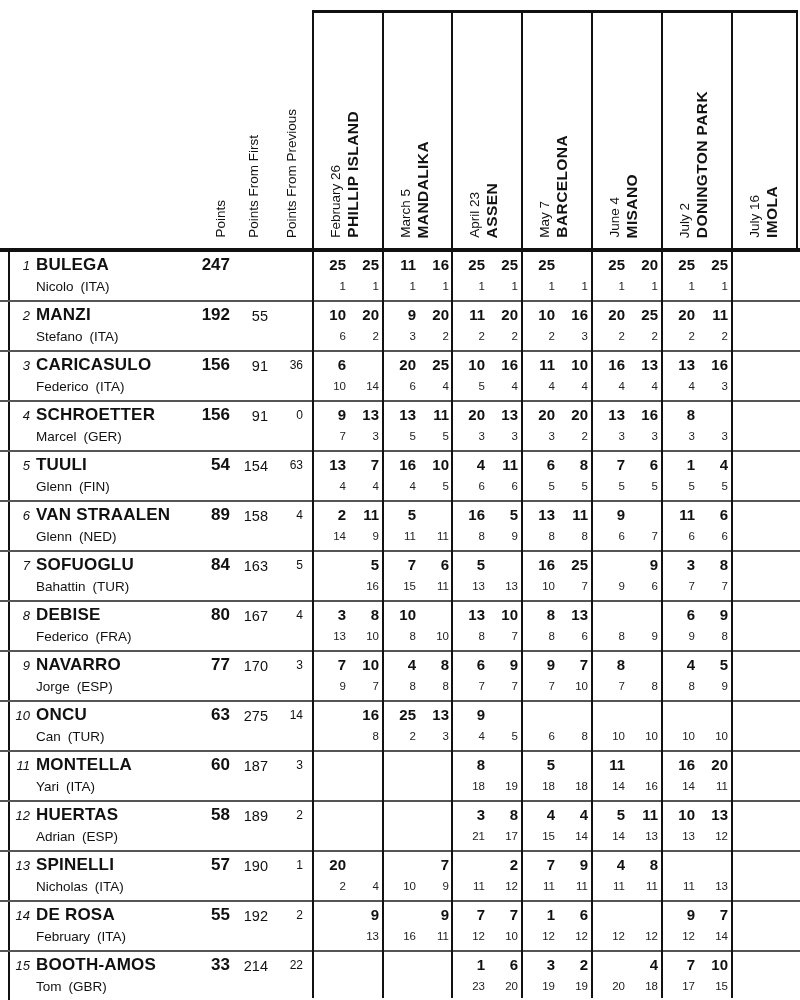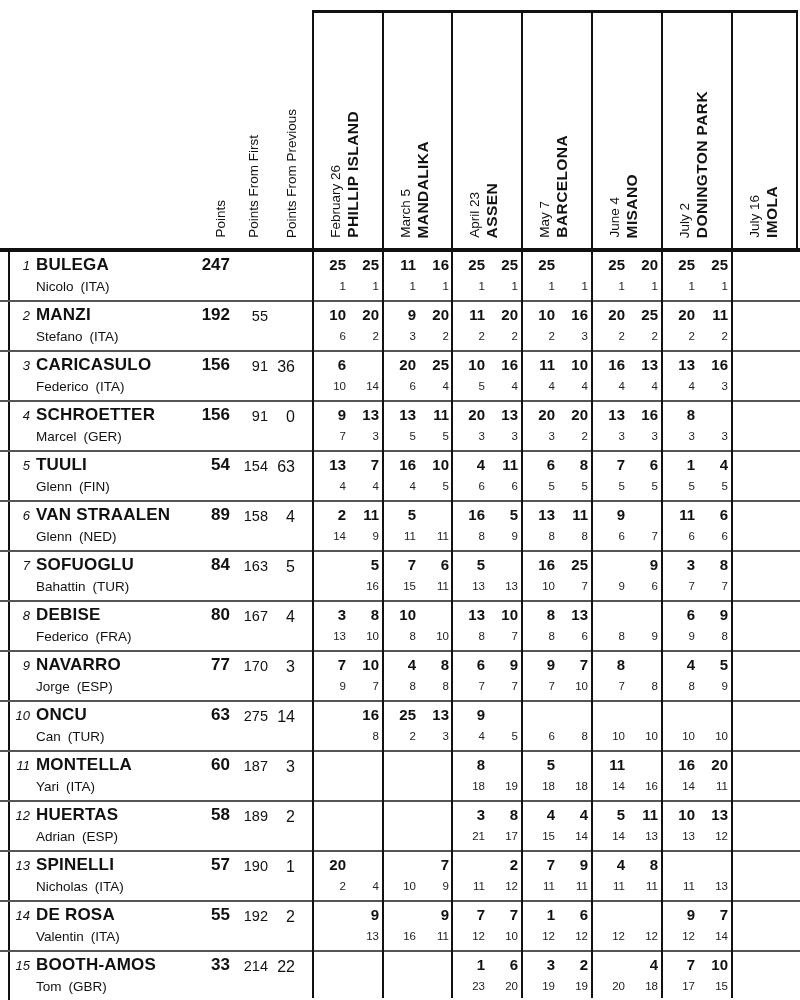--- a/index.html
+++ b/index.html
@@ -20,21 +20,21 @@
   
   .rows{position:absolute;top:252px;left:0;width:800px;}
   .row{position:relative;height:50px;box-sizing:border-box;border-bottom:2px solid #555;}
   .row::before{content:"";position:absolute;left:8px;top:0;bottom:0;width:2px;background:#111;}
   .rank{position:absolute;left:8px;top:6px;width:22px;text-align:right;font-style:italic;font-size:13px;}
   .surname{position:absolute;left:36px;top:3px;font-weight:bold;font-size:17px;letter-spacing:0.2px;white-space:nowrap;}
   .fline{position:absolute;left:36px;top:27px;font-size:13.5px;white-space:nowrap;}
   .nation{margin-left:7px;}
   .pts{position:absolute;left:148px;top:3px;width:82px;text-align:right;font-weight:bold;font-size:17px;}
   .pff{position:absolute;left:230px;top:6px;width:38px;text-align:right;font-size:14.5px;}
-  .pfp{position:absolute;left:257px;top:6px;width:38px;text-align:right;font-size:16px;}
+  .pfp{position:absolute;left:265px;top:6px;width:38px;text-align:right;font-size:12px;}
   
   .cell{position:absolute;top:0;height:48px;width:69px;}
   .rp{position:absolute;text-align:right;font-weight:bold;font-size:15px;top:4px;}
   .rq{position:absolute;text-align:right;font-size:11.5px;top:28px;color:#222;}
   .s1{left:0;width:34px;}
   .s2{left:36px;width:31px;}
 </style>
 </head>
 <body>
 
@@ -737,21 +737,21 @@
           <span class="rp s1"></span>
           <span class="rp s2"></span>
           <span class="rq s1"></span>
           <span class="rq s2"></span>
         </div>
       </div>
       <div class="row">
     <span class="rank">14</span>
     <span class="surname">DE ROSA</span>
     <span class="fline">
-      <span>Valentin</span><span class="nation">(ITA)</span>
+      <span>February</span><span class="nation">(ITA)</span>
     </span>
     <span class="pts">55</span>
     <span class="pff">192</span>
     <span class="pfp">2</span>
   <div class="cell" style="left: 312px;">
           <span class="rp s1"></span>
           <span class="rp s2">9</span>
           <span class="rq s1"></span>
           <span class="rq s2">13</span>
         </div>

